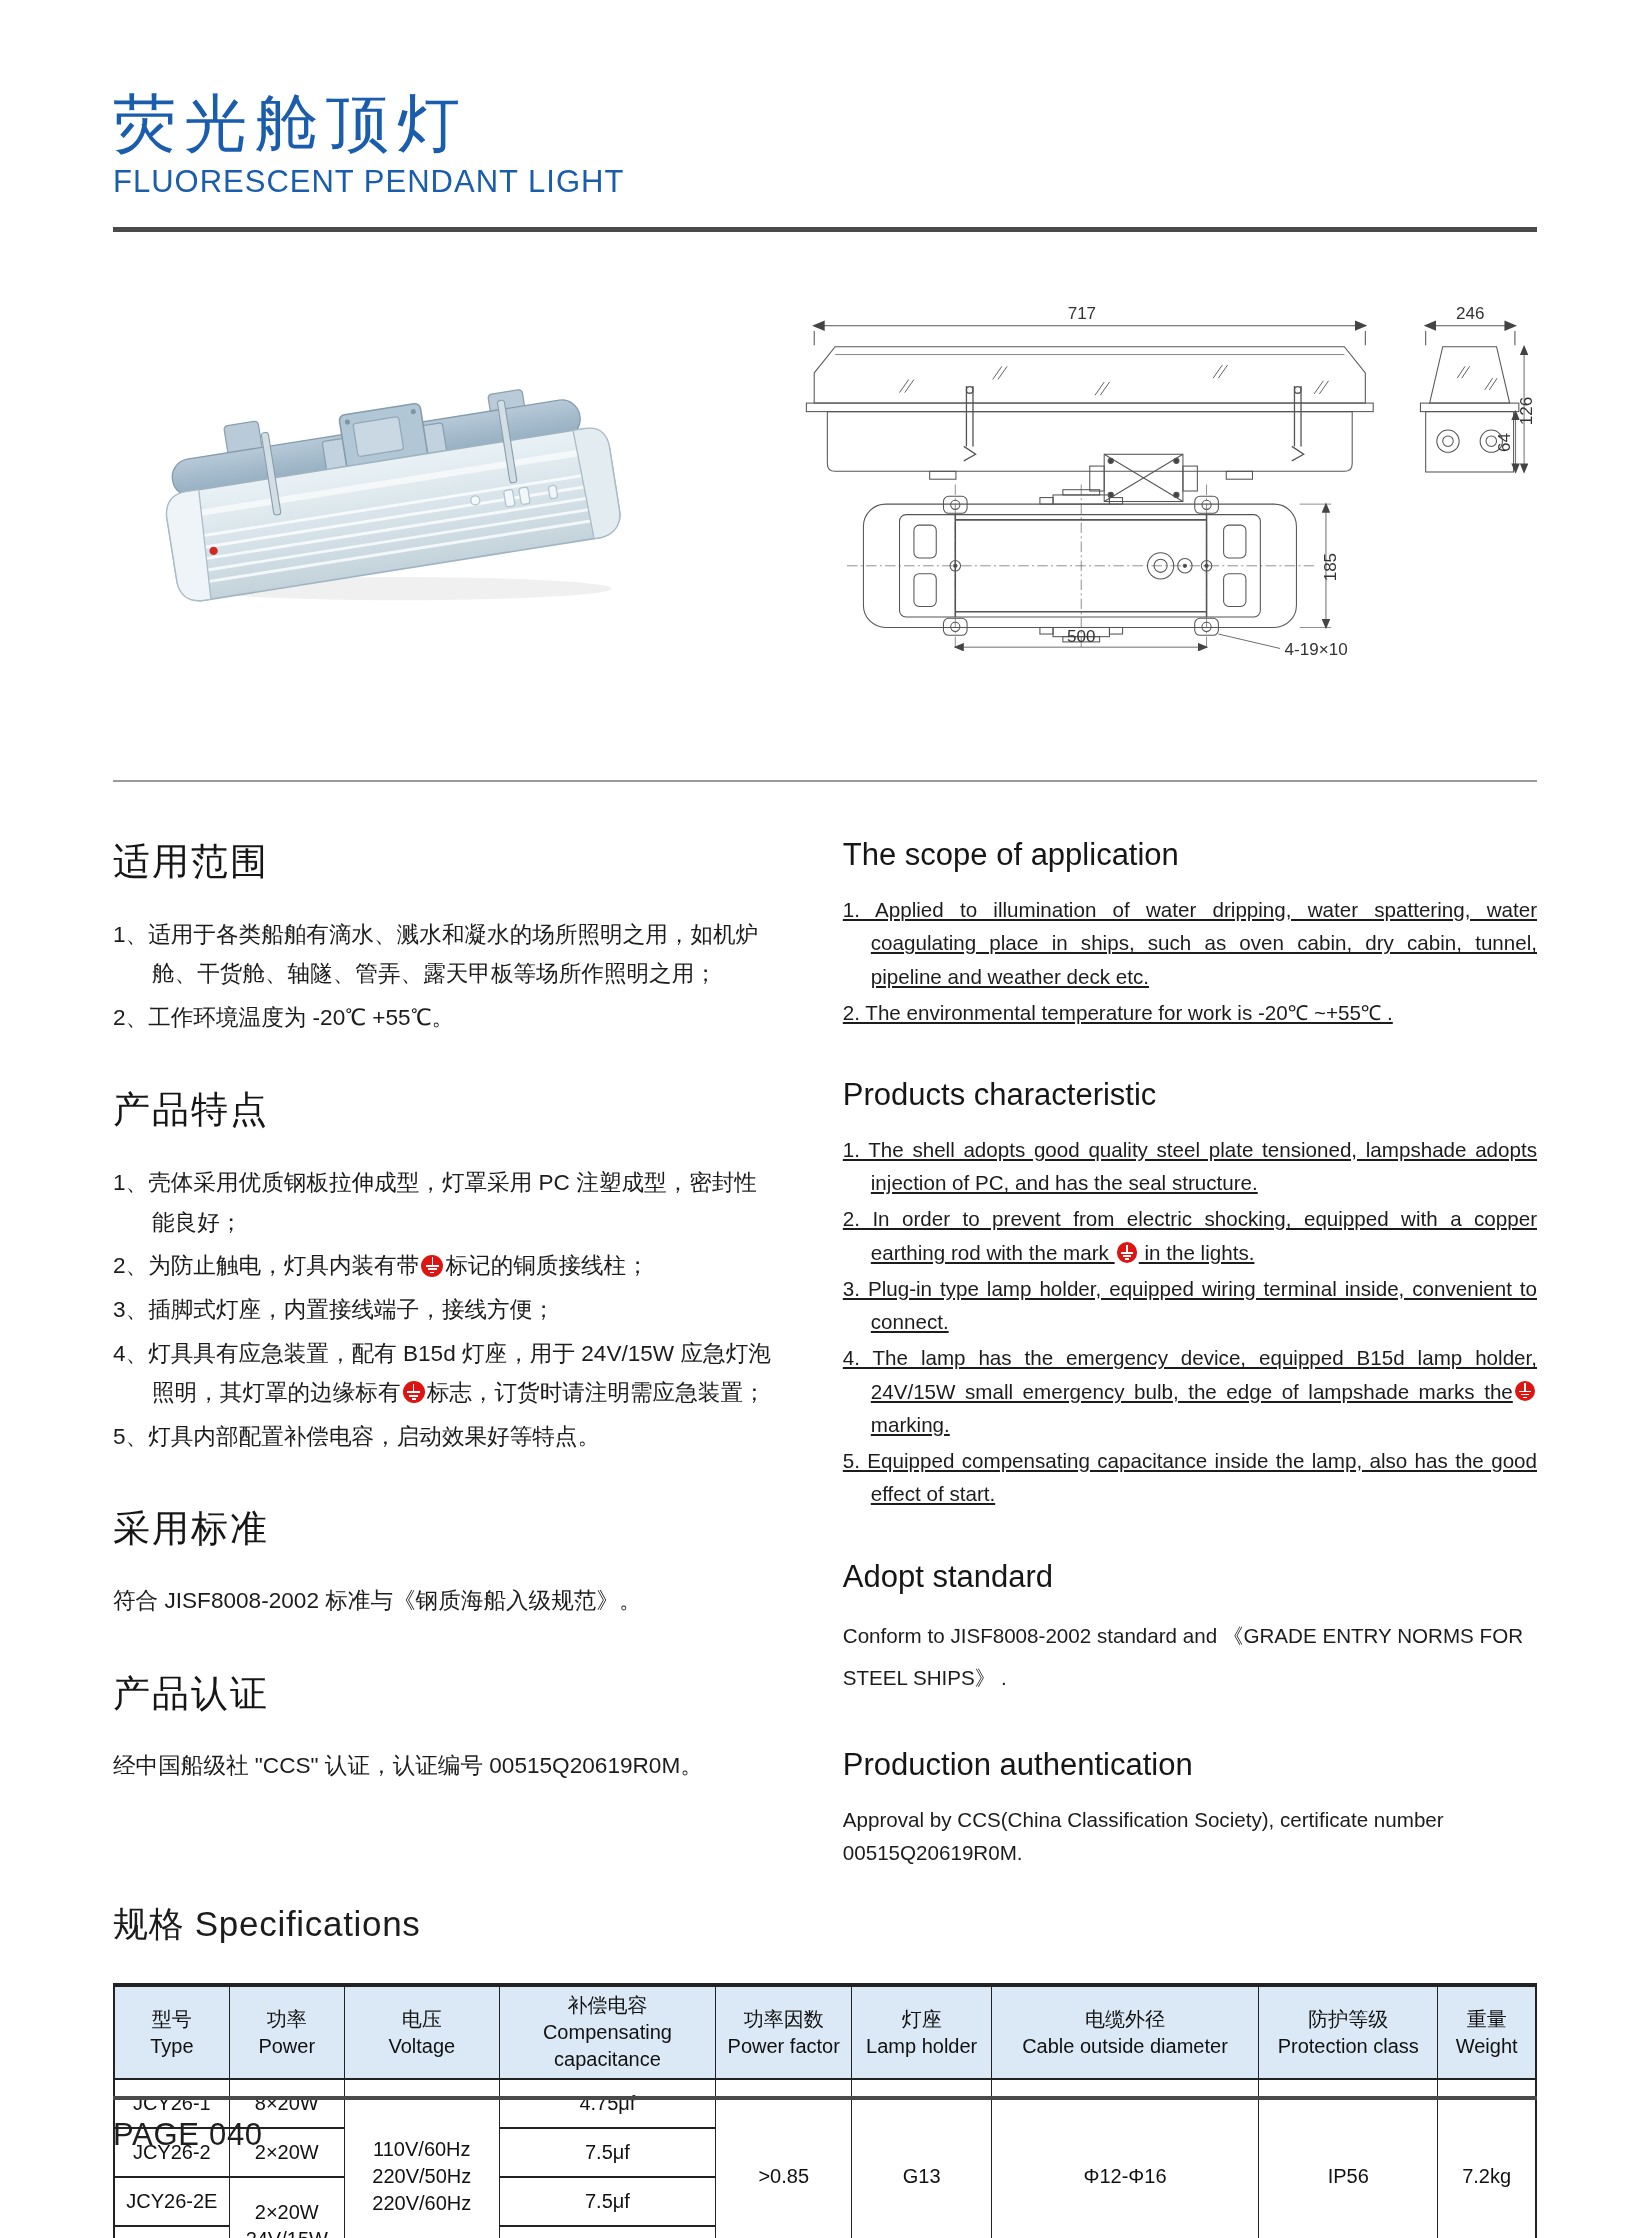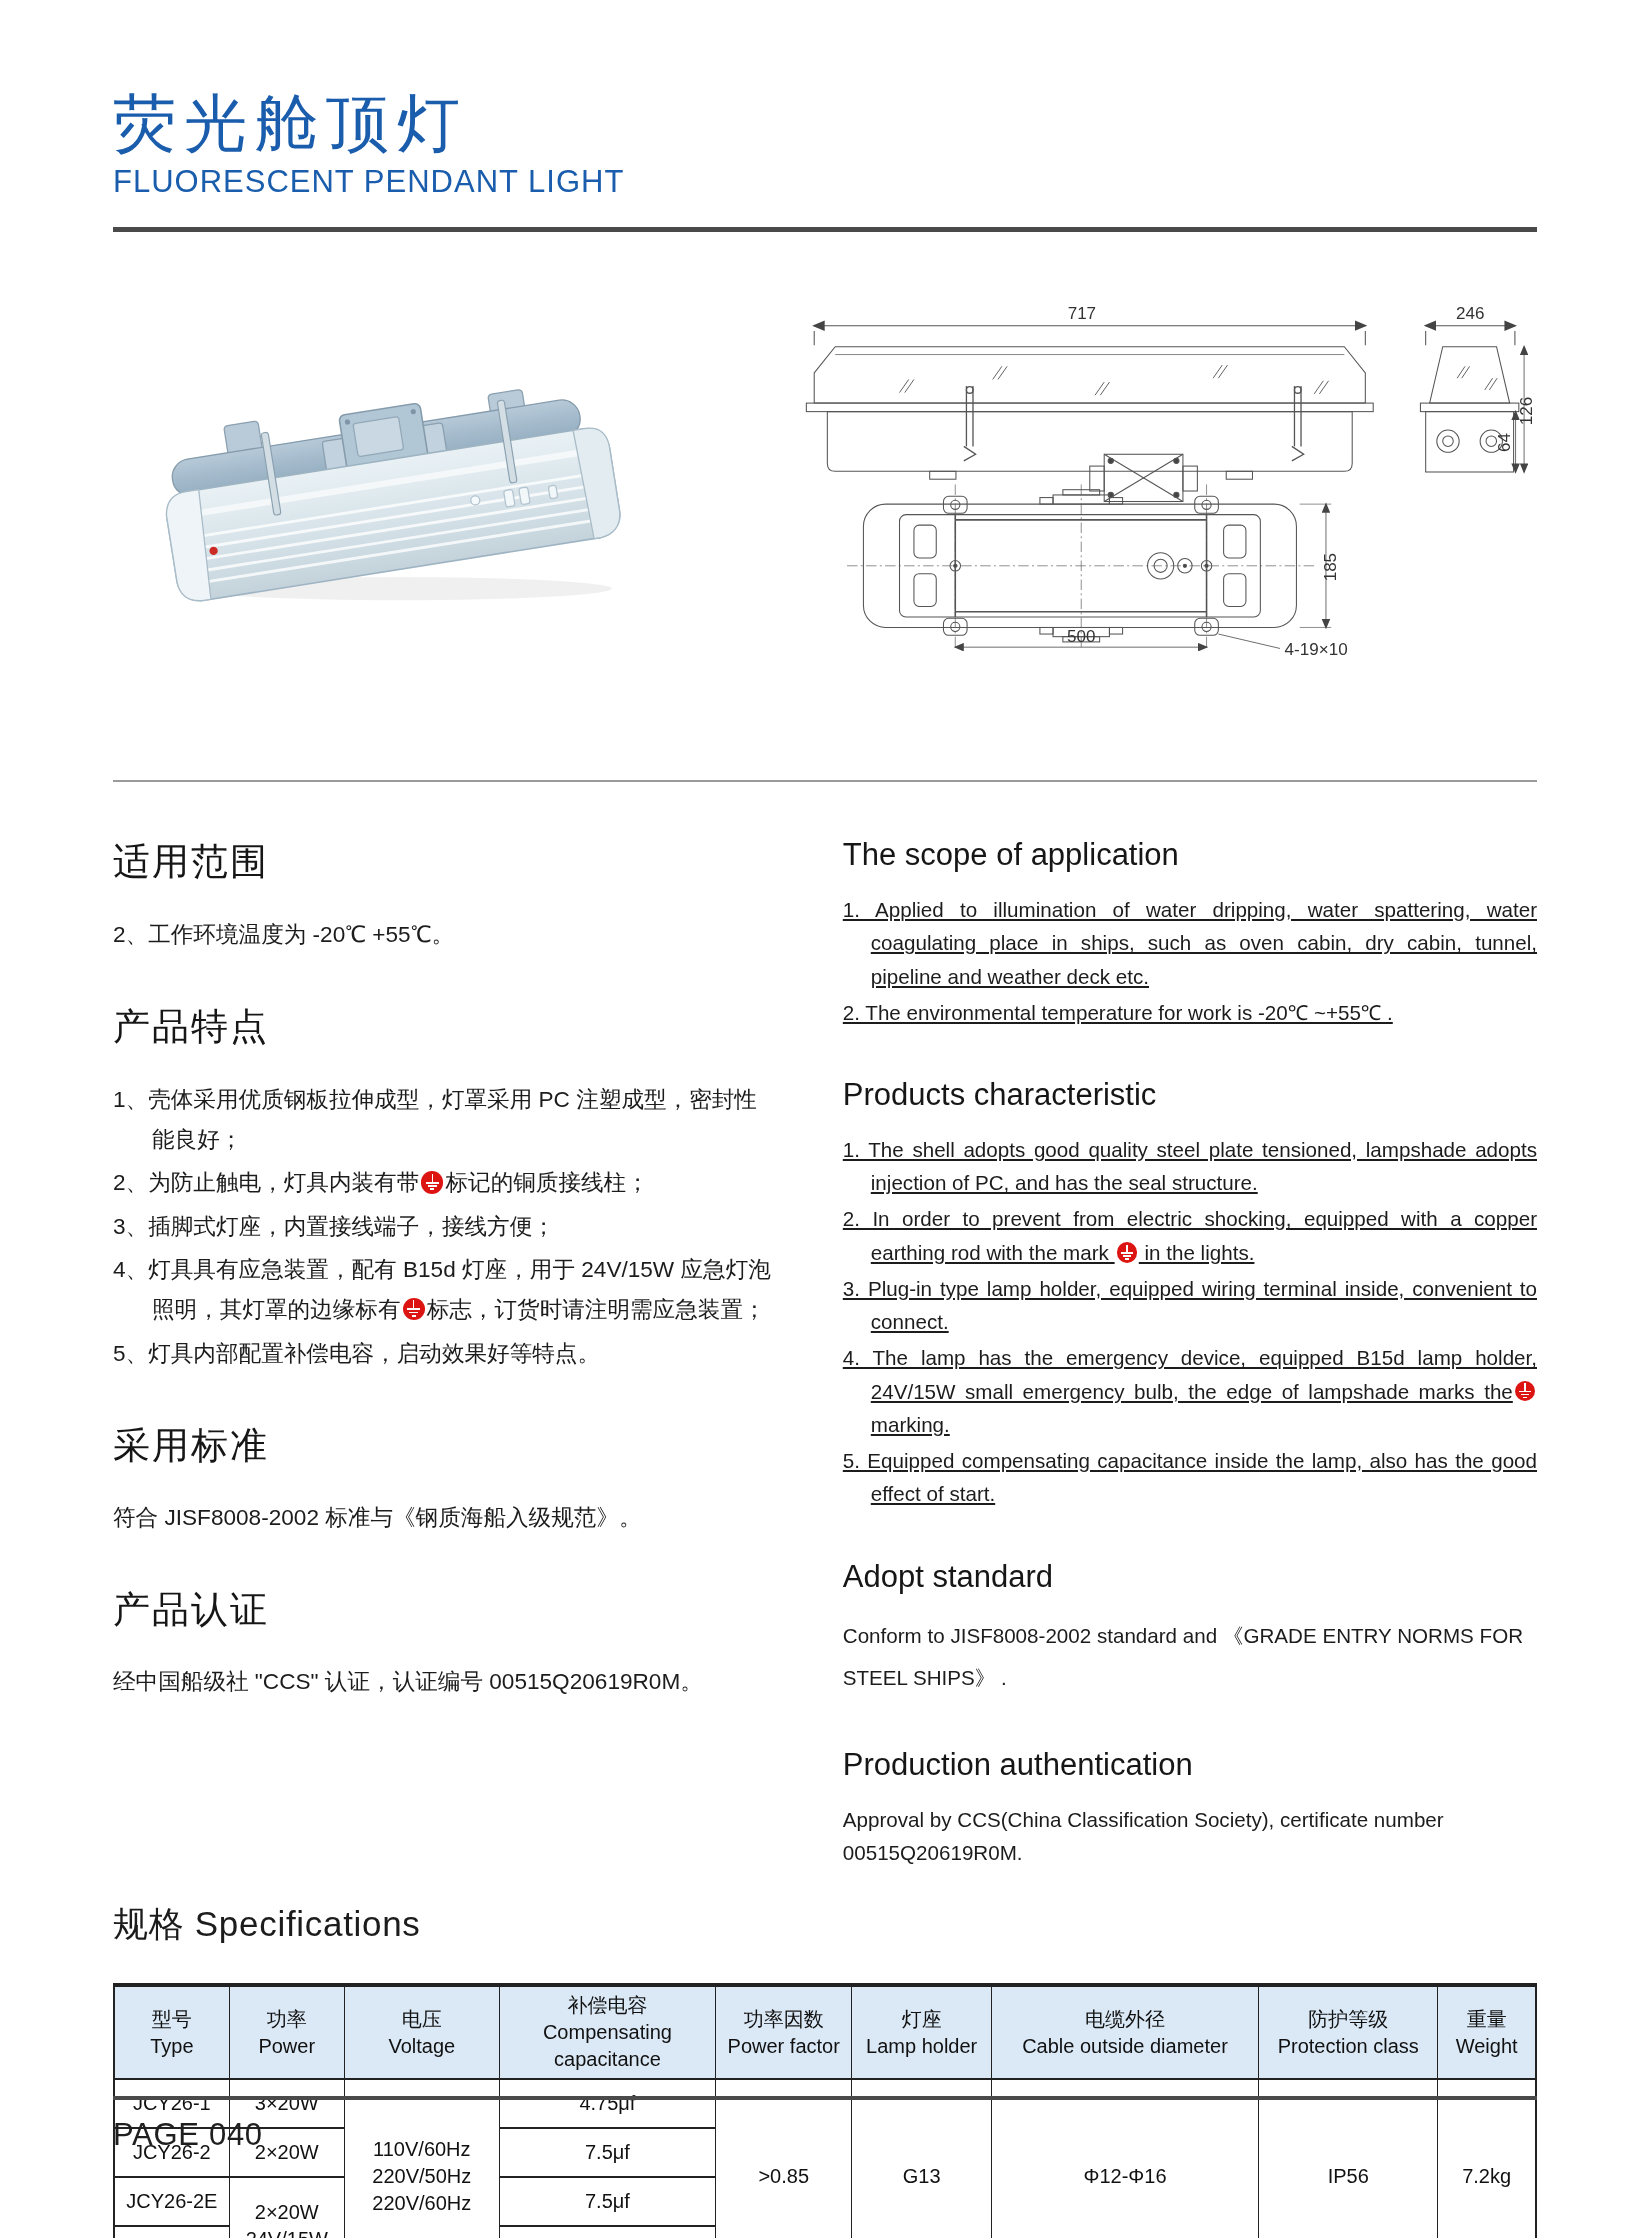--- a/index.html
+++ b/index.html
@@ -261,20 +261,21 @@
   </div>
 
   <div class="rule2"></div>
 
   <div class="columns">
 
     <div class="col-zh">
       <div class="sec">
         <div class="h-zh">适用范围</div>
         <div>
+            <div class="li">1、适用于各类船舶有滴水、溅水和凝水的场所照明之用，如机炉舱、干货舱、轴隧、管弄、露天甲板等场所作照明之用；</div>
             <div class="li">2、工作环境温度为 -20℃ +55℃。</div>
           </div>
       </div>
       <div class="sec">
         <div class="h-zh">产品特点</div>
         <div>
             <div class="li">1、壳体采用优质钢板拉伸成型，灯罩采用 PC 注塑成型，密封性能良好；</div>
             <div class="li">2、为防止触电，灯具内装有带<span class="earth-icon"><i class="ev"></i><i class="eh1"></i><i class="eh2"></i><i class="eh3"></i></span>标记的铜质接线柱；</div>
             <div class="li">3、插脚式灯座，内置接线端子，接线方便；</div>
             <div class="li">4、灯具具有应急装置，配有 B15d 灯座，用于 24V/15W 应急灯泡照明，其灯罩的边缘标有<span class="earth-icon"><i class="ev"></i><i class="eh1"></i><i class="eh2"></i><i class="eh3"></i></span>标志，订货时请注明需应急装置；</div>
@@ -343,21 +344,21 @@
         <th><div>功率因数</div><div>Power factor</div></th>
         <th><div>灯座</div><div>Lamp holder</div></th>
         <th><div>电缆外径</div><div>Cable outside diameter</div></th>
         <th><div>防护等级</div><div>Protection class</div></th>
         <th><div>重量</div><div>Weight</div></th>
       </tr>
     </thead>
     <tbody>
       <tr>
         <td>JCY26-1</td>
-        <td>3×20W</td>
+        <td>8×20W</td>
         <td rowspan="4">110V/60Hz
 220V/50Hz
 220V/60Hz</td>
         <td>4.75μf</td>
         <td rowspan="4">&gt;0.85</td>
         <td rowspan="4">G13</td>
         <td rowspan="4">Φ12-Φ16</td>
         <td rowspan="4">IP56</td>
         <td rowspan="4">7.2kg</td>
       </tr>

